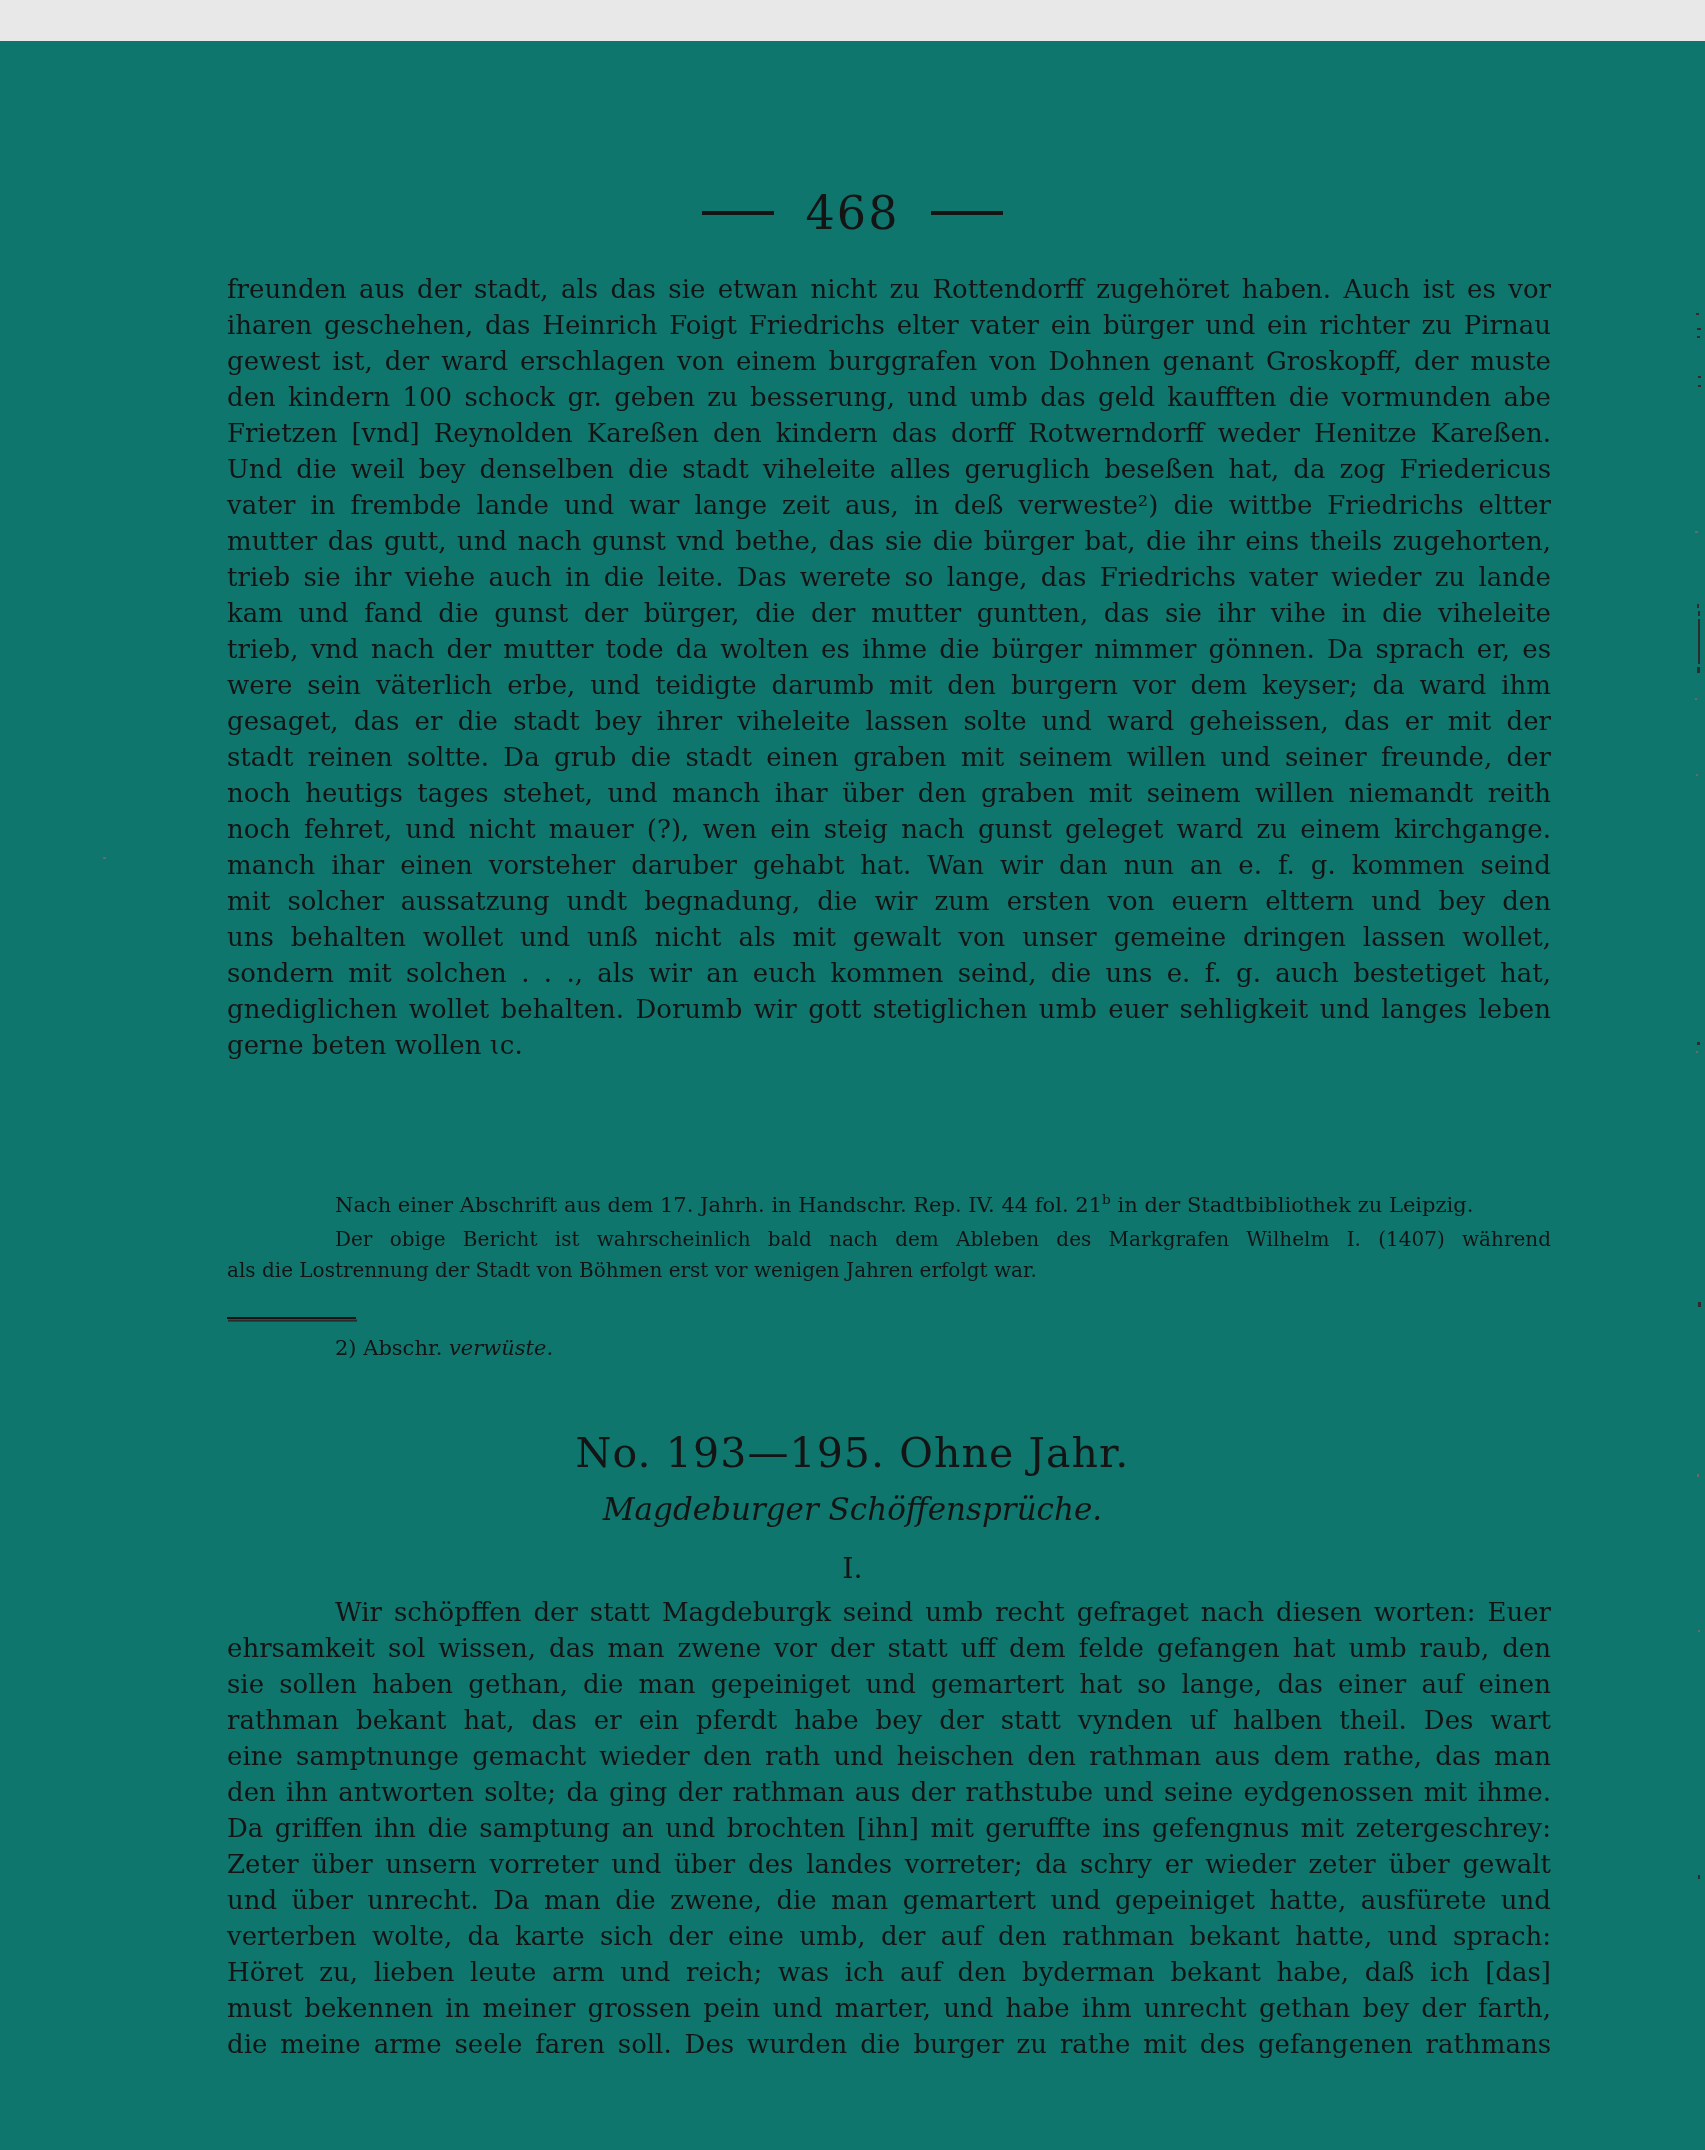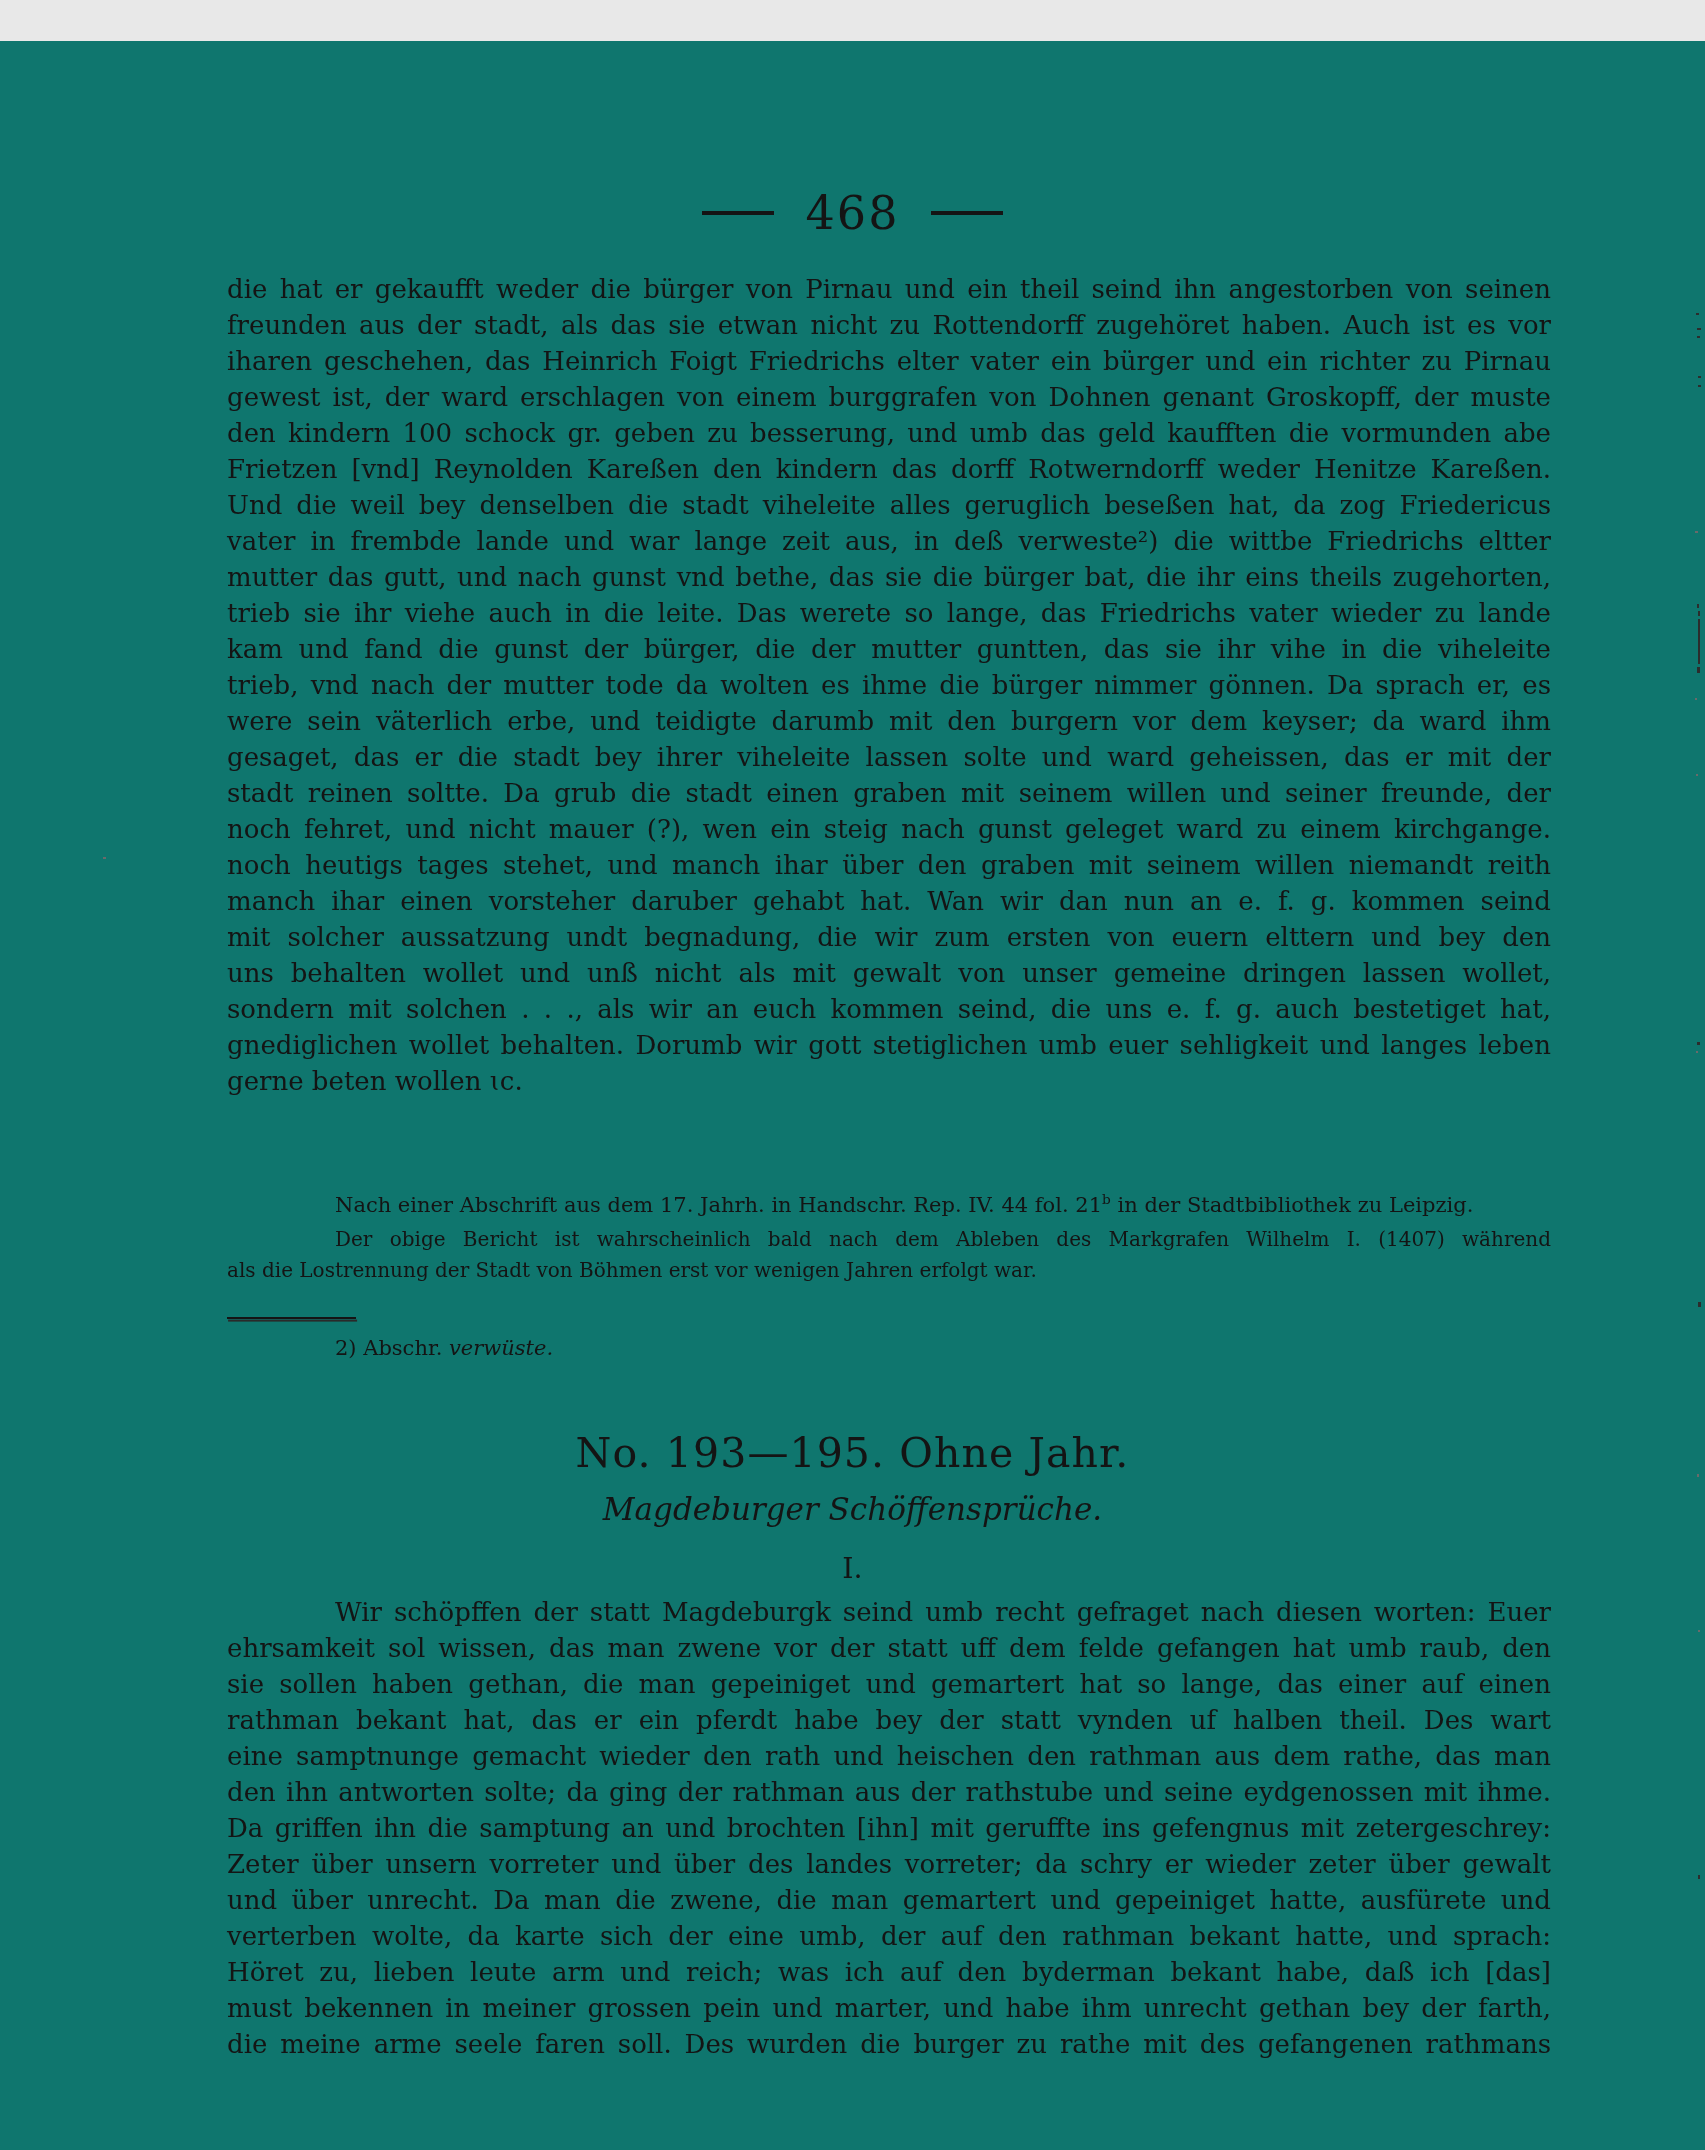--- a/index.html
+++ b/index.html
@@ -96,37 +96,36 @@
 
 <div class="page">
 
   <div class="pagenum-row">
     <div class="head-rule"></div>
     <div class="pagenum">468</div>
     <div class="head-rule"></div>
   </div>
 
   <div class="para body-text last-left" style="top: 230px;">
-      <div class="tline">die hat er gekaufft weder die bürger von Pirnau und ein theil seind ihn angestorben von seinen</div>
       <div class="tline">freunden aus der stadt, als das sie etwan nicht zu Rottendorff zugehöret haben. Auch ist es vor</div>
       <div class="tline">iharen geschehen, das Heinrich Foigt Friedrichs elter vater ein bürger und ein richter zu Pirnau</div>
       <div class="tline">gewest ist, der ward erschlagen von einem burggrafen von Dohnen genant Groskopff, der muste</div>
       <div class="tline">den kindern 100 schock gr. geben zu besserung, und umb das geld kaufften die vormunden abe</div>
       <div class="tline">Frietzen [vnd] Reynolden Kareßen den kindern das dorff Rotwerndorff weder Henitze Kareßen.</div>
       <div class="tline">Und die weil bey denselben die stadt viheleite alles geruglich beseßen hat, da zog Friedericus</div>
       <div class="tline">vater in frembde lande und war lange zeit aus, in deß verweste²) die wittbe Friedrichs eltter</div>
       <div class="tline">mutter das gutt, und nach gunst vnd bethe, das sie die bürger bat, die ihr eins theils zugehorten,</div>
       <div class="tline">trieb sie ihr viehe auch in die leite. Das werete so lange, das Friedrichs vater wieder zu lande</div>
       <div class="tline">kam und fand die gunst der bürger, die der mutter guntten, das sie ihr vihe in die viheleite</div>
       <div class="tline">trieb, vnd nach der mutter tode da wolten es ihme die bürger nimmer gönnen. Da sprach er, es</div>
       <div class="tline">were sein väterlich erbe, und teidigte darumb mit den burgern vor dem keyser; da ward ihm</div>
       <div class="tline">gesaget, das er die stadt bey ihrer viheleite lassen solte und ward geheissen, das er mit der</div>
       <div class="tline">stadt reinen soltte. Da grub die stadt einen graben mit seinem willen und seiner freunde, der</div>
+      <div class="tline">noch heutigs tages stehet, und manch ihar über den graben mit seinem willen niemandt reith</div>
       <div class="tline">noch fehret, und nicht mauer (?), wen ein steig nach gunst geleget ward zu einem kirchgange.</div>
-      <div class="tline">noch heutigs tages stehet, und manch ihar über den graben mit seinem willen niemandt reith</div>
       <div class="tline">manch ihar einen vorsteher daruber gehabt hat. Wan wir dan nun an e. f. g. kommen seind</div>
       <div class="tline">mit solcher aussatzung undt begnadung, die wir zum ersten von euern elttern und bey den</div>
       <div class="tline">uns behalten wollet und unß nicht als mit gewalt von unser gemeine dringen lassen wollet,</div>
       <div class="tline">sondern mit solchen . . ., als wir an euch kommen seind, die uns e. f. g. auch bestetiget hat,</div>
       <div class="tline">gnediglichen wollet behalten. Dorumb wir gott stetiglichen umb euer sehligkeit und langes leben</div>
       <div class="tline">gerne beten wollen ɩc.</div>
     </div>
 
   <div class="src-line">
     <span>Nach einer Abschrift aus dem 17. Jahrh. in Handschr. Rep. IV. 44 fol. 21</span><sup>b</sup><span> in der Stadtbibliothek zu Leipzig.</span>

